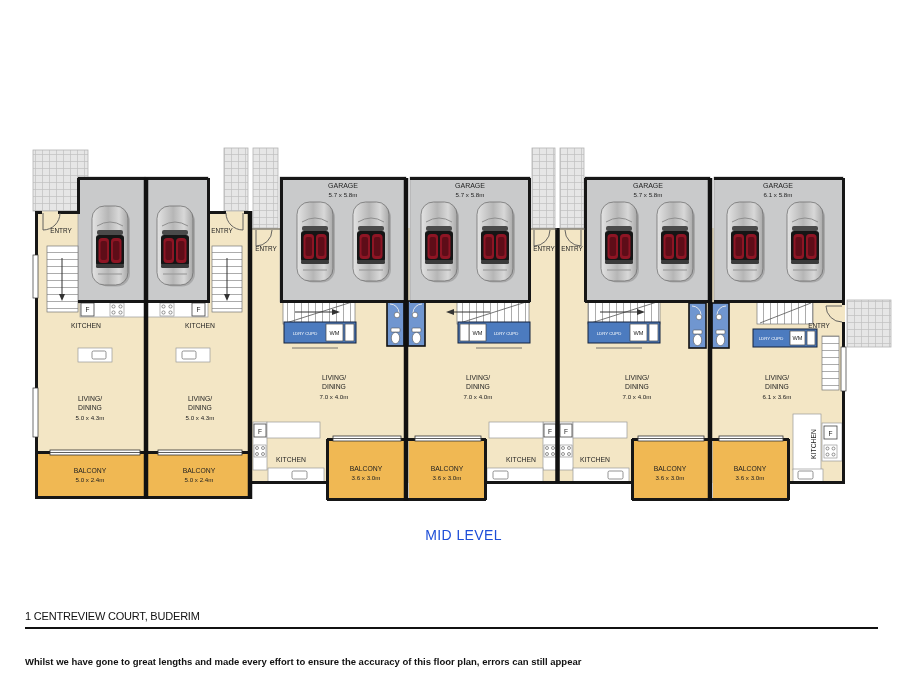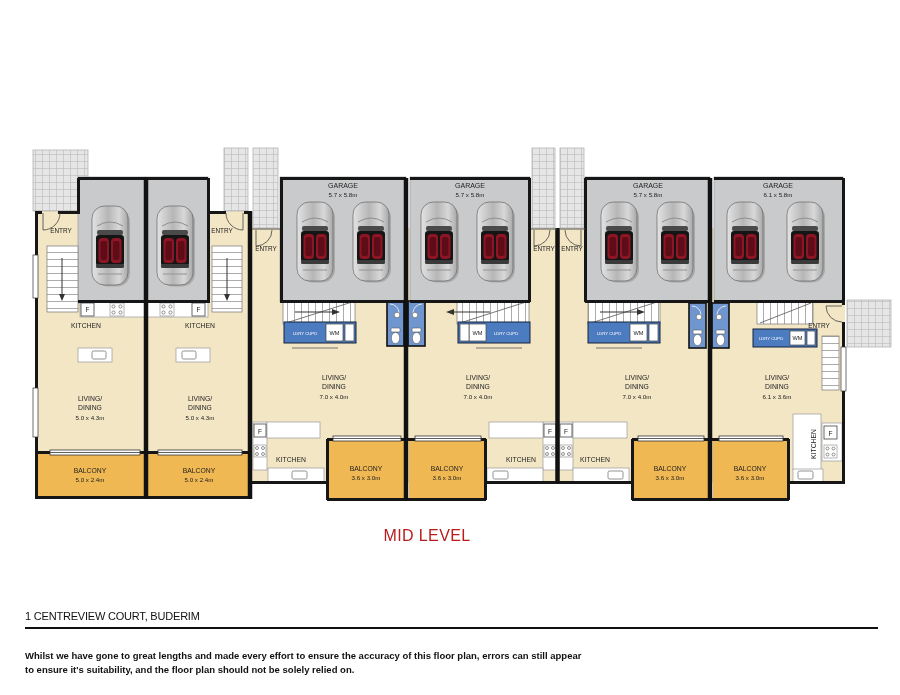--- a/index.html
+++ b/index.html
@@ -8,26 +8,26 @@
   #plan-wrap{position:absolute;left:0;top:0;width:900px;height:560px;}
   svg text{font-family:"Liberation Sans",sans-serif;fill:#222;}
   .tm{text-anchor:middle;}
   .t-room{font-size:6.8px;}
   .t-dims{font-size:6.2px;}
   .t-garage{font-size:7px;}
   .t-entry{font-size:6.4px;}
   .t-f{font-size:6.5px;}
   .t-wm{font-size:5.6px;}
   .t-ldry{font-size:4.3px;fill:#ffffff;}
-  #level-label{position:absolute;left:352px;top:527px;width:150px;text-align:center;
-     font-size:16px;letter-spacing:.4px;color:#b91c1c;}
+  #level-label{position:absolute;left:352px;top:527px;width:150px;text-align:right;
+     font-size:14px;letter-spacing:.4px;color:#1d4ed8;}
   #footer{position:absolute;left:25px;top:610px;width:860px;}
   #address-title{font-size:11px;letter-spacing:-.2px;color:#111;white-space:nowrap;}
   #title-rule{margin-top:5px;width:853px;height:2px;background:#111;}
-  #disclaimer{margin-top:20px;font-size:9.5px;font-weight:bold;line-height:14px;color:#111;}
+  #disclaimer{margin-top:26px;font-size:9.5px;font-weight:bold;line-height:14px;color:#111;}
   #disclaimer div{white-space:nowrap;}
 </style>
 </head>
 <body>
 
 <div id="plan-wrap">
 <svg width="900" height="560" viewBox="0 0 900 560">
   <defs>
     <linearGradient id="cg" x1="0" y1="0" x2="1" y2="0">
       <stop offset="0" stop-color="#e3e3e3"></stop>
@@ -383,15 +383,14 @@
 </svg>
 </div>
 
 <div id="level-label">MID LEVEL</div>
 
 <div id="footer">
   <div id="address-title">1 CENTREVIEW COURT, BUDERIM</div>
   <div id="title-rule"></div>
   <div id="disclaimer">
     <div>Whilst we have gone to great lengths and made every effort to ensure the accuracy of this floor plan, errors can still appear</div>
-    <div>to ensure it's suitability, and the floor plan should not be solely relied on.</div>
   </div>
 </div>
 
 </body></html>

